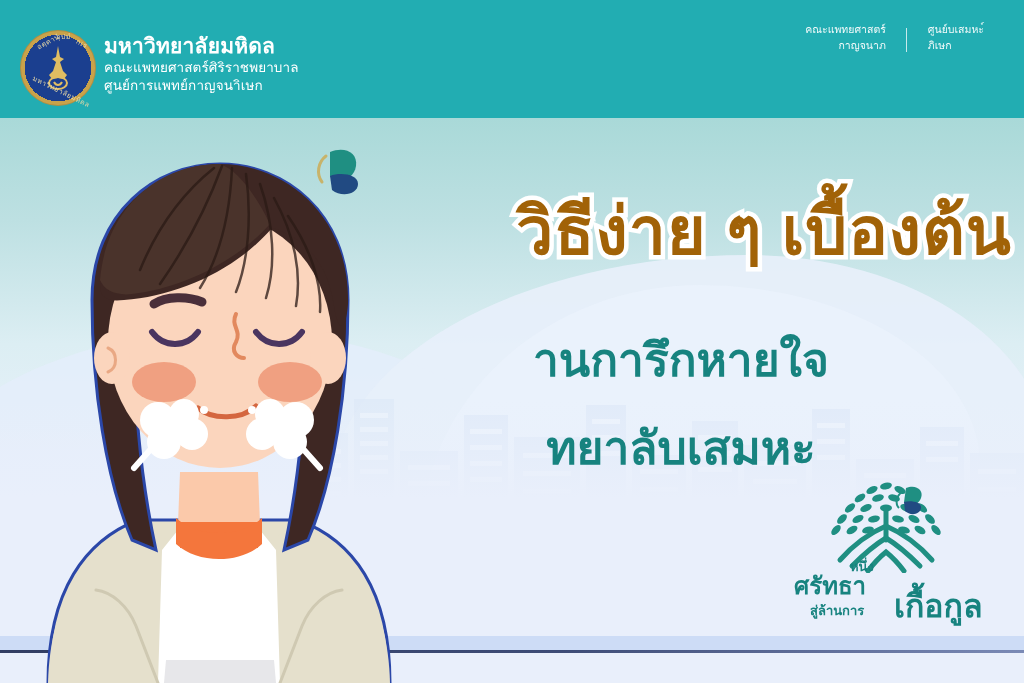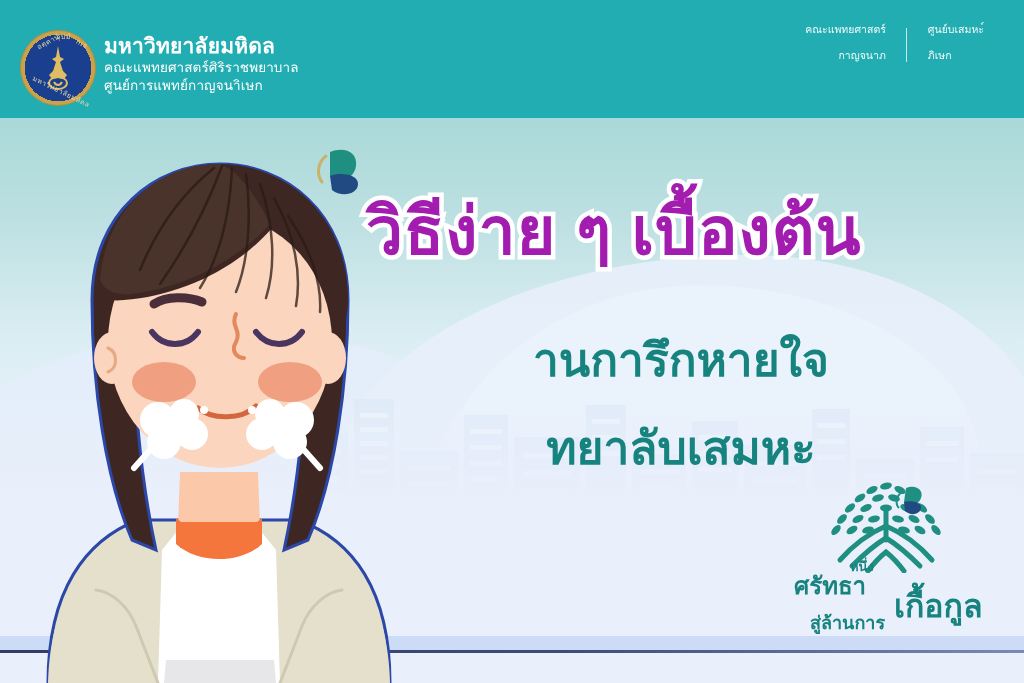--- a/index.html
+++ b/index.html
@@ -78,51 +78,51 @@
   .mu-name .l1{font-size:21px;font-weight:700;line-height:1.25;letter-spacing:.2px;}
   .mu-name .l2,.mu-name .l3{font-size:13.5px;font-weight:400;line-height:1.3;letter-spacing:.1px;}
 
   .sr-brand{position:absolute;right:22px;top:24px;height:72px;color:#fff;display:flex;align-items:flex-start;}
   .sr-block{position:relative;padding:0 18px;display:flex;flex-direction:column;align-items:center;}
   .sr-block.left{padding-right:20px;}
   .sr-block.right{padding-left:22px;}
   .sr-divider{
     position:absolute;left:0;top:4px;bottom:-2px;width:1px;background:rgba(255,255,255,.75);
   }
-  .sr-sup{font-size:10.5px;line-height:1;align-self:flex-end;margin-bottom:13px;opacity:.95;}
+  .sr-sup{font-size:10.5px;line-height:1;align-self:flex-end;margin-bottom:3px;opacity:.95;}
   .sr-main{font-size:40px;font-weight:700;line-height:1;letter-spacing:0px;}
   .sr-sub{font-size:10.5px;line-height:1;align-self:flex-end;margin-top:2px;opacity:.95;}
   .sr-block.right .sr-sup,.sr-block.right .sr-sub{align-self:flex-start;}
 
   
   .headline{
     position:absolute;left:366px;top:196px;width:646px;
-    text-align:left;
+    text-align:right;
     font-size:66px;font-weight:700;line-height:1.08;
-    color:#a21caf;
+    color:#a16207;
     -webkit-text-stroke:9px #ffffff;
     paint-order:stroke fill;
     letter-spacing:1px;
     white-space:nowrap;
   }
   .sub1,.sub2{
     position:absolute;text-align:center;width:646px;left:358px;
     color:#17837f;font-weight:700;line-height:1.05;white-space:nowrap;
   }
   .sub1{top:336px;font-size:46px;}
   .sub2{top:424px;font-size:46px;}
 
   
   .tree-logo{position:absolute;left:788px;top:478px;width:196px;height:142px;}
   .tree-svg{position:absolute;left:28px;top:0;width:140px;height:95px;}
   .tree-words{position:absolute;left:0;top:78px;width:196px;height:64px;color:#17837f;}
   .tw{position:absolute;white-space:nowrap;font-weight:700;}
   .tw-nueng{left:62px;top:0px;font-size:13px;}
   .tw-sattha{left:6px;top:10px;font-size:24px;}
-  .tw-su{left:22px;top:52px;font-size:18px;}
+  .tw-su{left:22px;top:44px;font-size:13px;}
   .tw-kue{left:106px;top:24px;font-size:32px;}
 
   
   .character{position:absolute;left:8px;top:120px;width:420px;height:563px;}
 </style>
 </head>
 <body>
 
 <div id="poster">
 

